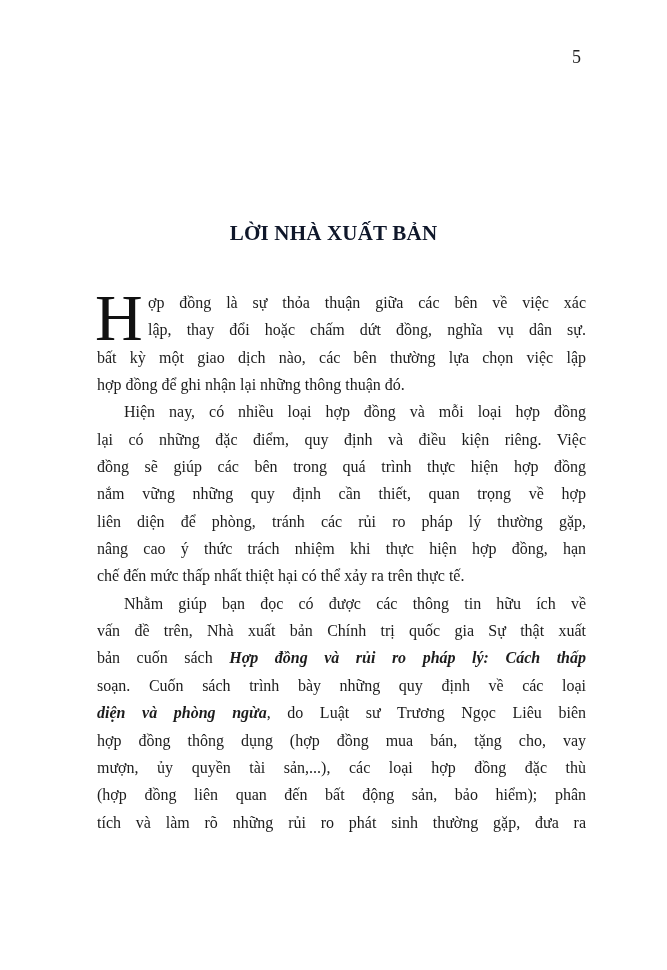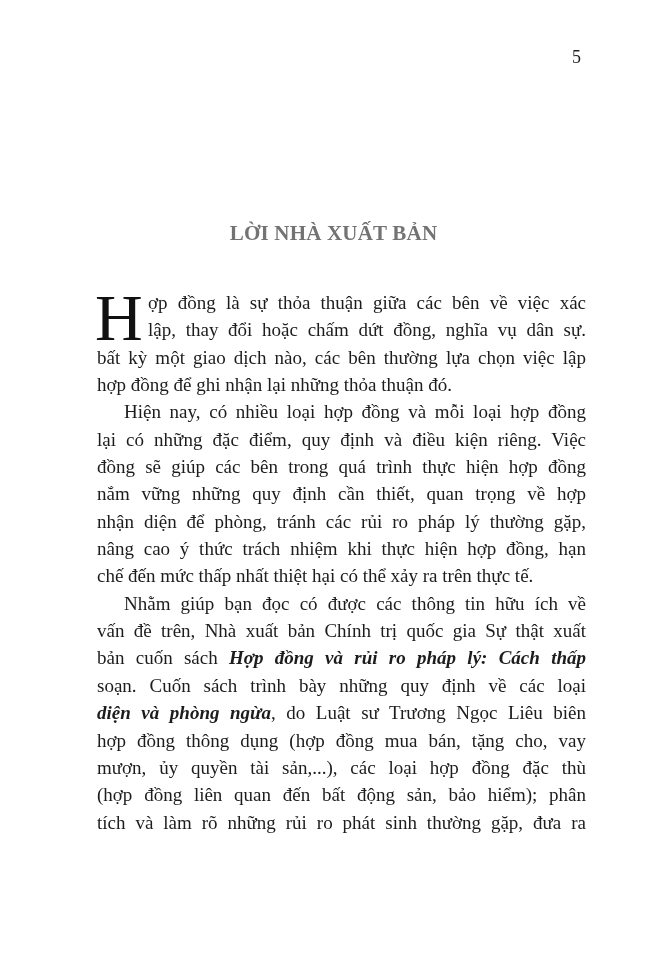--- a/index.html
+++ b/index.html
@@ -26,33 +26,33 @@
     .page-title {
       position: absolute;
       top: 221px;
       left: 0;
       width: 667px;
       text-align: center;
       font-family: "Liberation Serif", serif;
       font-weight: bold;
       font-size: 21px;
       letter-spacing: 0.2px;
-      color: #737373;
+      color: #0f172a;
     }
     .body-text {
       position: absolute;
       top: 289px;
       left: 97px;
       width: 489px;
     }
     .line {
       height: 27.35px;
       line-height: 27.35px;
       font-family: "Liberation Serif", serif;
-      font-size: 19px;
+      font-size: 16px;
       white-space: nowrap;
       text-align: justify;
       text-align-last: justify;
       color: #1c1c1c;
     }
     .line.last {
       text-align-last: left;
     }
     .line.indent {
       padding-left: 27px;
@@ -82,29 +82,29 @@
 
 <div class="page-title">LỜI NHÀ XUẤT BẢN</div>
 
 <div class="body-text">
   <span class="dropcap">H</span>
 
   <div>
     <div class="line dropcap-line">ợp đồng là sự thỏa thuận giữa các bên về việc xác</div>
     <div class="line dropcap-line">lập, thay đổi hoặc chấm dứt đồng, nghĩa vụ dân sự.</div>
     <div class="line">bất kỳ một giao dịch nào, các bên thường lựa chọn việc lập</div>
-    <div class="line last">hợp đồng để ghi nhận lại những thỏa thuận đó.</div>
+    <div class="line last">hợp đồng để ghi nhận lại những thông thuận đó.</div>
   </div>
 
   <div>
     <div class="line indent">Hiện nay, có nhiều loại hợp đồng và mỗi loại hợp đồng</div>
     <div class="line">lại có những đặc điểm, quy định và điều kiện riêng. Việc</div>
     <div class="line">đồng sẽ giúp các bên trong quá trình thực hiện hợp đồng</div>
     <div class="line">nắm vững những quy định cần thiết, quan trọng về hợp</div>
-    <div class="line">nhận diện để phòng, tránh các rủi ro pháp lý thường gặp,</div>
+    <div class="line">liên diện để phòng, tránh các rủi ro pháp lý thường gặp,</div>
     <div class="line">nâng cao ý thức trách nhiệm khi thực hiện hợp đồng, hạn</div>
     <div class="line last">chế đến mức thấp nhất thiệt hại có thể xảy ra trên thực tế.</div>
   </div>
 
   <div>
     <div class="line indent">Nhằm giúp bạn đọc có được các thông tin hữu ích về</div>
     <div class="line">vấn đề trên, Nhà xuất bản Chính trị quốc gia Sự thật xuất</div>
     <div class="line"><span>bản cuốn sách </span><span class="bi">Hợp đồng và rủi ro pháp lý: Cách thấp</span></div>
     <div class="line">soạn. Cuốn sách trình bày những quy định về các loại</div>
     <div class="line"><span class="bi">diện và phòng ngừa</span><span>, do Luật sư Trương Ngọc Liêu biên</span></div>

